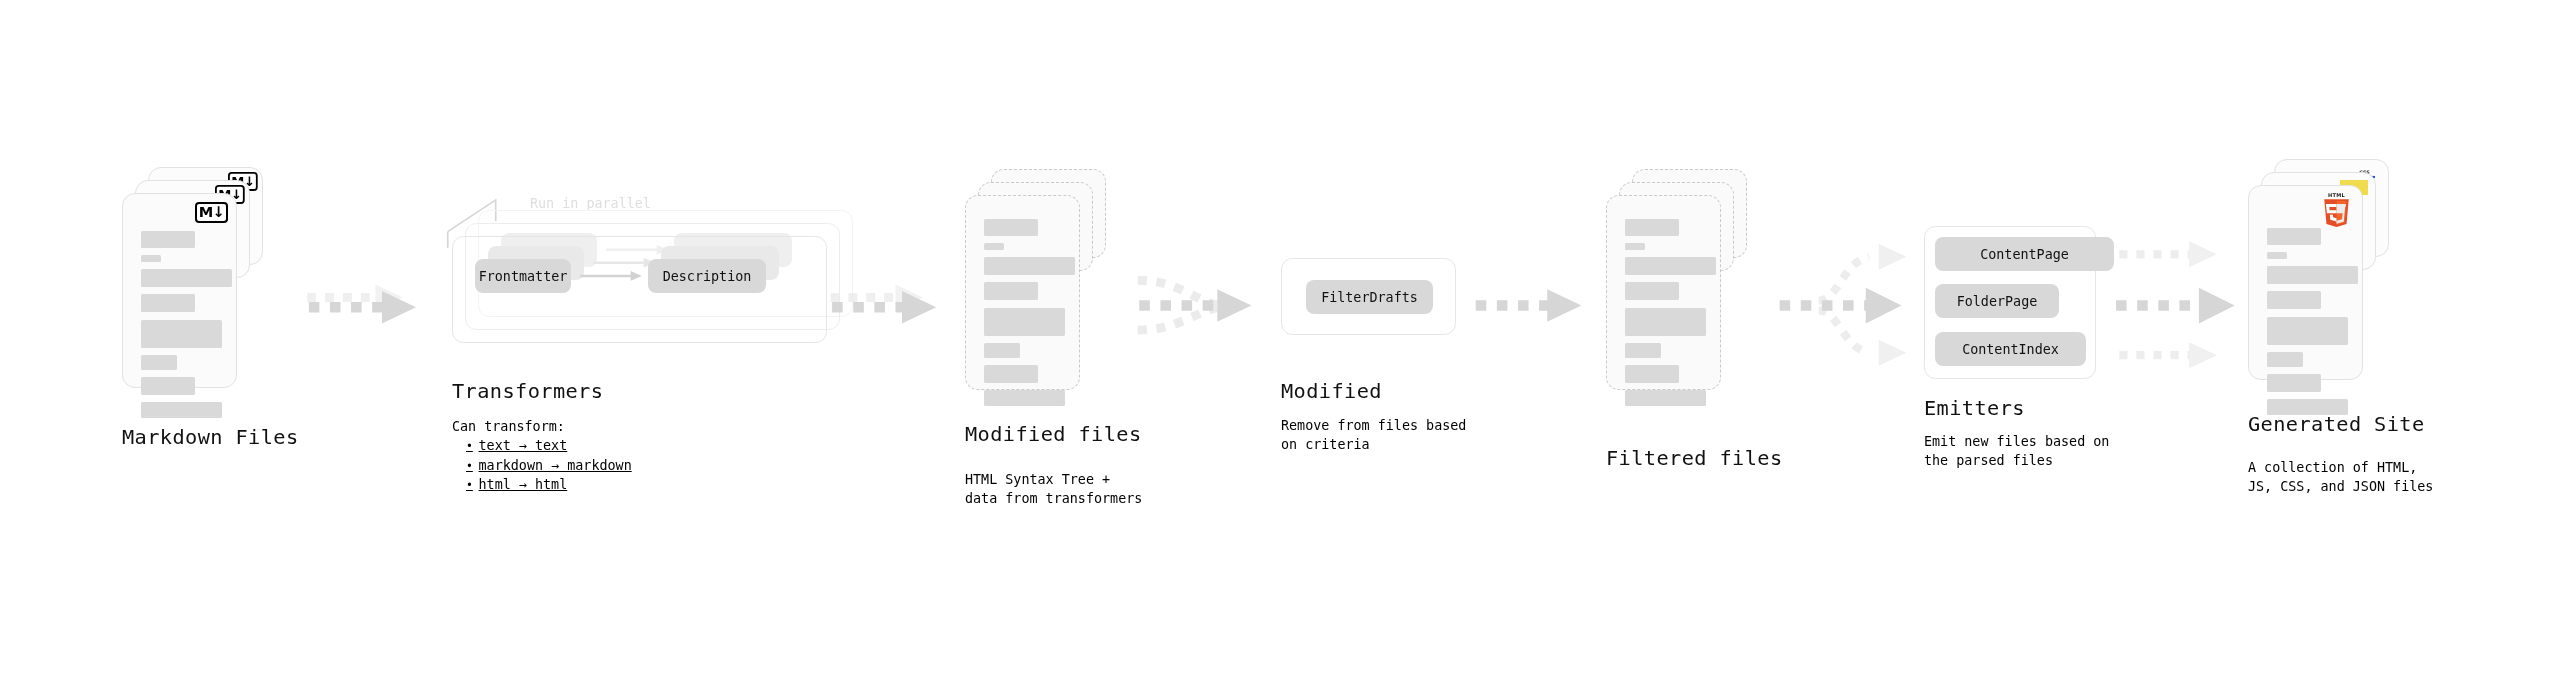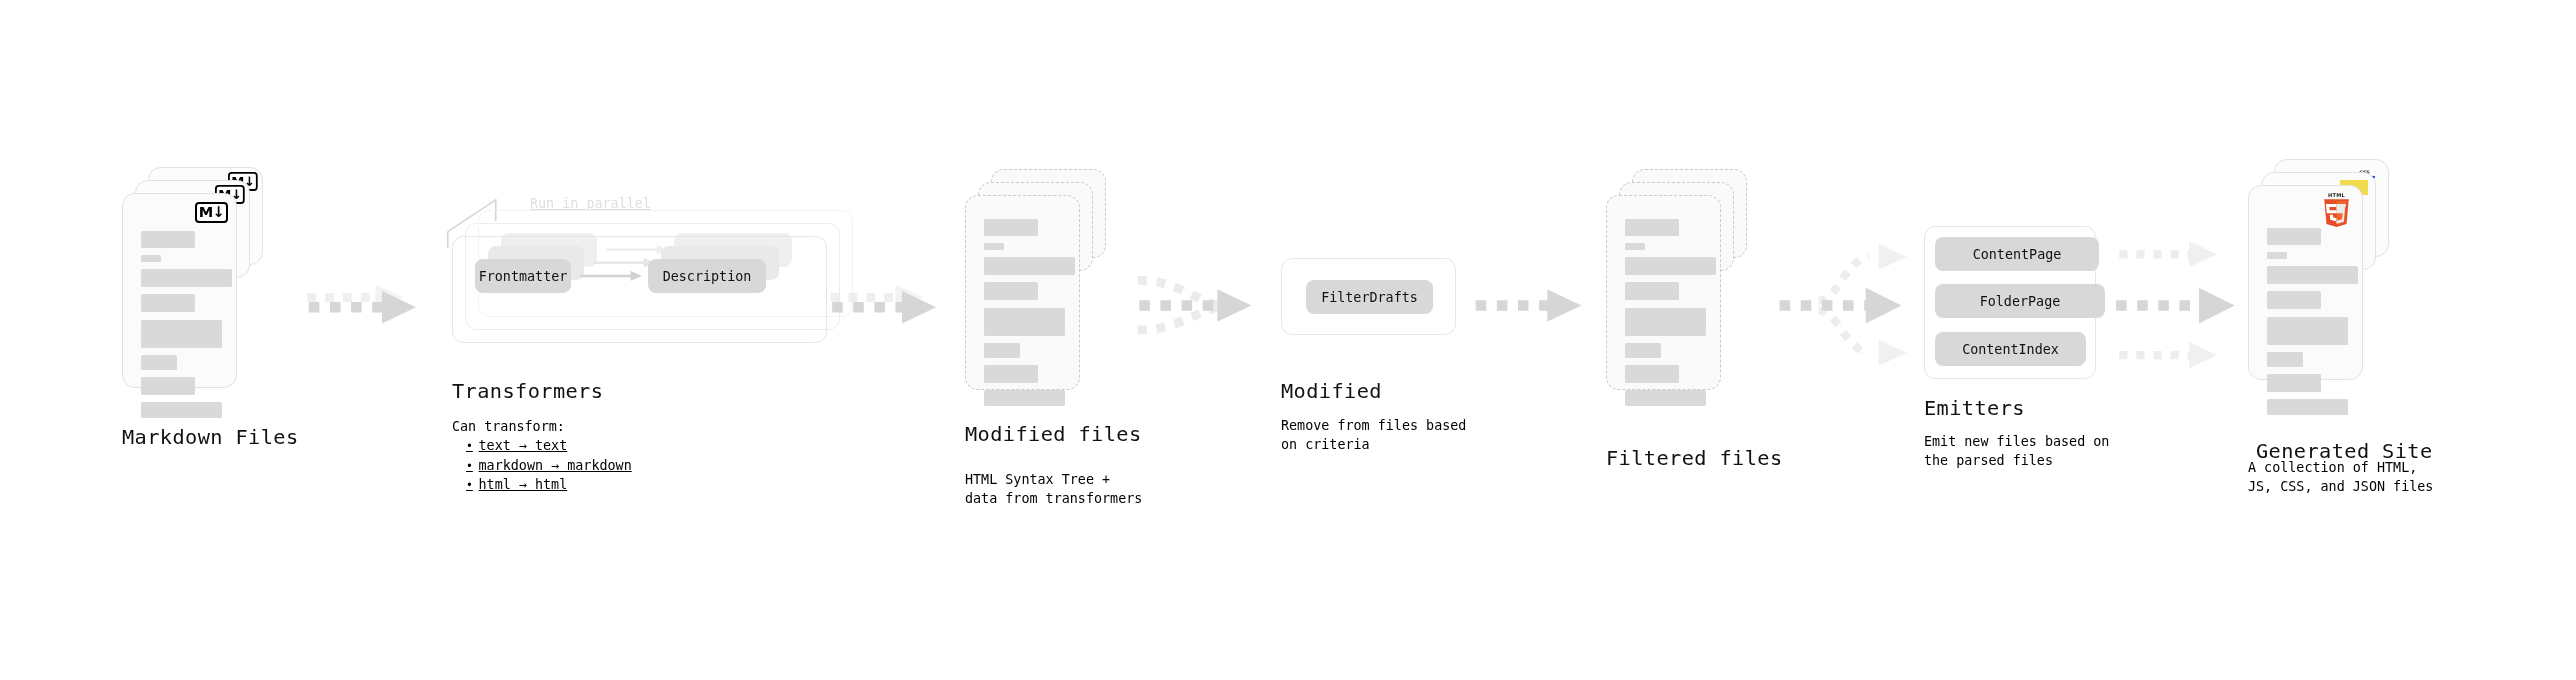--- a/index.html
+++ b/index.html
@@ -138,21 +138,20 @@
   .pill.faint  { background: #e9e9e9; color: transparent; }
   .pill.faint2 { background: #efefef; color: transparent; }
   .group-box.faint  { border-color: #ededed; }
   .group-box.faint2 { border-color: #f3f3f3; }
 
   .parallel-label {
     position: absolute;
     font-size: 13.4px;
     color: #dedede;
     white-space: nowrap;
-    text-decoration: underline;
   }
 
   svg.ov { position: absolute; left: 0; top: 0; overflow: visible; }
 </style>
 </head>
 <body>
 
 <div id="stage">
 
   <div class="stack" style="left:122px; top:167px;">
@@ -305,22 +304,22 @@
   <svg class="ov" width="2576" height="681" viewBox="0 0 3170 838">
     <path d="M 2238,370 C 2262,370 2268,322 2300,316" fill="none" stroke="#ededed" stroke-width="10" stroke-dasharray="10 11"></path>
     <polygon points="2312,300 2346,316 2312,332" fill="#f0f0f0"></polygon>
     <path d="M 2238,382 C 2262,382 2268,428 2300,434" fill="none" stroke="#ededed" stroke-width="10" stroke-dasharray="10 11"></path>
     <polygon points="2312,418 2346,434 2312,450" fill="#f0f0f0"></polygon>
     <line x1="2190" y1="376" x2="2300" y2="376" stroke="#d6d6d6" stroke-width="13" stroke-dasharray="13 13"></line>
     <polygon points="2296,354 2340,376 2296,398" fill="#d6d6d6"></polygon>
   </svg>
 
   <div class="group-box" style="left:1924px; top:226px; width:172px; height:153px;"></div>
-  <div class="pill" style="left:1935px; top:237px; width:164px; height:34px;">ContentPage</div>
-  <div class="pill" style="left:1935px; top:284px; width:170px; height:34px;">FolderPage</div>
+  <div class="pill" style="left:1935px; top:237px; width:179px; height:34px;">ContentPage</div>
+  <div class="pill" style="left:1935px; top:284px; width:124px; height:34px;">FolderPage</div>
   <div class="pill" style="left:1935px; top:332px; width:151px; height:34px;">ContentIndex</div>
   <div class="title" style="left:1924px; top:396px;">Emitters</div>
   <div class="subtitle" style="left:1924px; top:432px;">
     <div>Emit new files based on</div>
     <div>the parsed files</div>
   </div>
 
   <svg class="ov" width="2576" height="681" viewBox="0 0 3170 838">
     <line x1="2608" y1="313" x2="2700" y2="313" stroke="#ededed" stroke-width="10" stroke-dasharray="10 11"></line>
     <polygon points="2694,297 2728,313 2694,329" fill="#f0f0f0"></polygon>
@@ -356,20 +355,20 @@
         <div class="ln" style="width:19.5px;  height:6.5px;"></div>
         <div class="ln" style="width:91px; height:18px;"></div>
         <div class="ln" style="width:54px;  height:18px;"></div>
         <div class="ln" style="width:81px; height:28px;"></div>
         <div class="ln" style="width:36px;  height:14.6px;"></div>
         <div class="ln" style="width:54px;  height:18px;"></div>
         <div class="ln" style="width:81px; height:16.3px;"></div>
       </div>
     </div>
   </div>
-  <div class="title" style="left:2248px; top:439px;margin-left:8px;">Generated Site</div>
+  <div class="title" style="left:2248px; top:412px;">Generated Site</div>
   <div class="subtitle" style="left:2248px; top:458px;">
     <div>A collection of HTML,</div>
     <div>JS, CSS, and JSON files</div>
   </div>
 
 </div>
 
 
 </body></html>

